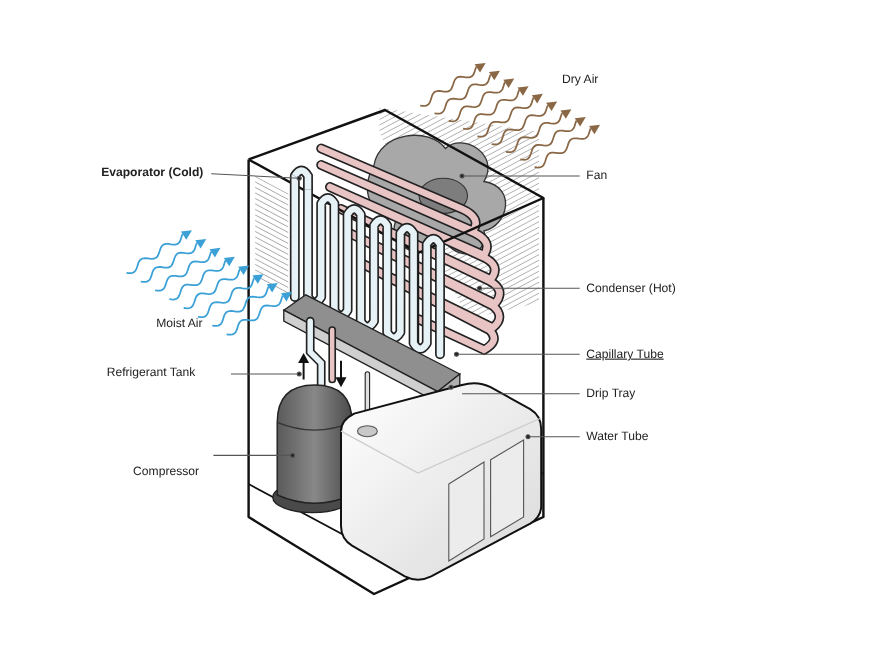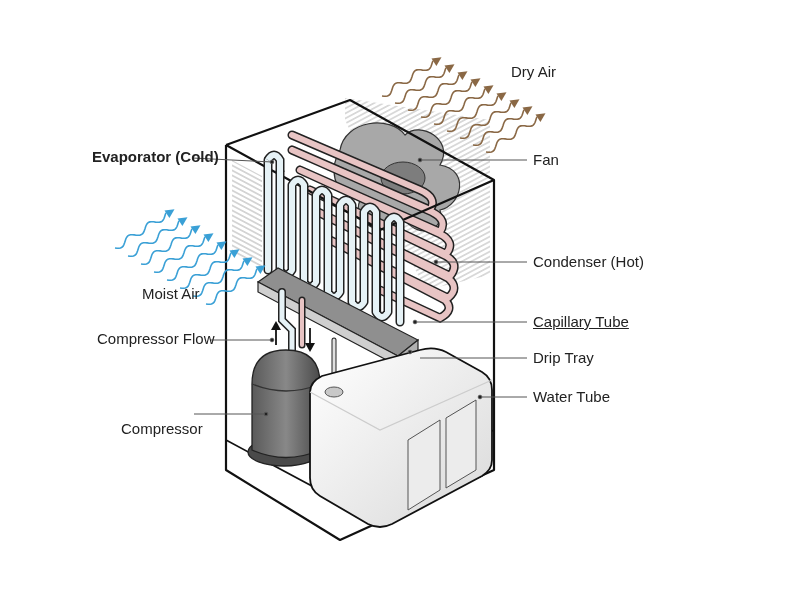--- a/index.html
+++ b/index.html
@@ -1,18 +1,18 @@
 <!DOCTYPE html>
 <html><head>
 <meta charset="utf-8">
 <style>
   html,body{margin:0;padding:0;background:#ffffff;}
   body{width:800px;height:600px;position:relative;overflow:hidden;font-family:"Liberation Sans",sans-serif;}
   #stage{position:absolute;left:0;top:0;width:800px;height:600px;}
-  .lbl{position:absolute;font-size:15px;color:#222;white-space:nowrap;line-height:14px;}
+  .lbl{position:absolute;font-size:11px;color:#222;white-space:nowrap;line-height:14px;}
 </style>
 </head>
 <body>
 
 <svg id="stage" viewBox="0 0 800 600" xmlns="http://www.w3.org/2000/svg">
   <defs>
     <linearGradient id="gTank" x1="0" y1="0" x2="1" y2="1">
       <stop offset="0" stop-color="#ffffff"></stop>
       <stop offset="1" stop-color="#d9d9d9"></stop>
     </linearGradient>
@@ -155,16 +155,16 @@
     <circle cx="266" cy="414" r="1.8"></circle>
   </g>
 </svg>
 
 <div class="lbl" style="left:511px;top:65px;">Dry Air</div>
 <div class="lbl" style="left:92px;top:150px;font-weight:bold;">Evaporator (Cold)</div>
 <div class="lbl" style="left:533px;top:153px;">Fan</div>
 <div class="lbl" style="left:122px;top:287px;margin-left:20px;">Moist Air</div>
 <div class="lbl" style="left:533px;top:255px;">Condenser (Hot)</div>
 <div class="lbl" style="left:533px;top:315px;text-decoration:underline;">Capillary Tube</div>
-<div class="lbl" style="left:97px;top:332px;">Compressor Flow</div>
+<div class="lbl" style="left:97px;top:332px;">Refrigerant Tank</div>
 <div class="lbl" style="left:533px;top:351px;">Drip Tray</div>
 <div class="lbl" style="left:533px;top:390px;">Water Tube</div>
 <div class="lbl" style="left:121px;top:407px;margin-top:15px;">Compressor</div>
 
 </body></html>

